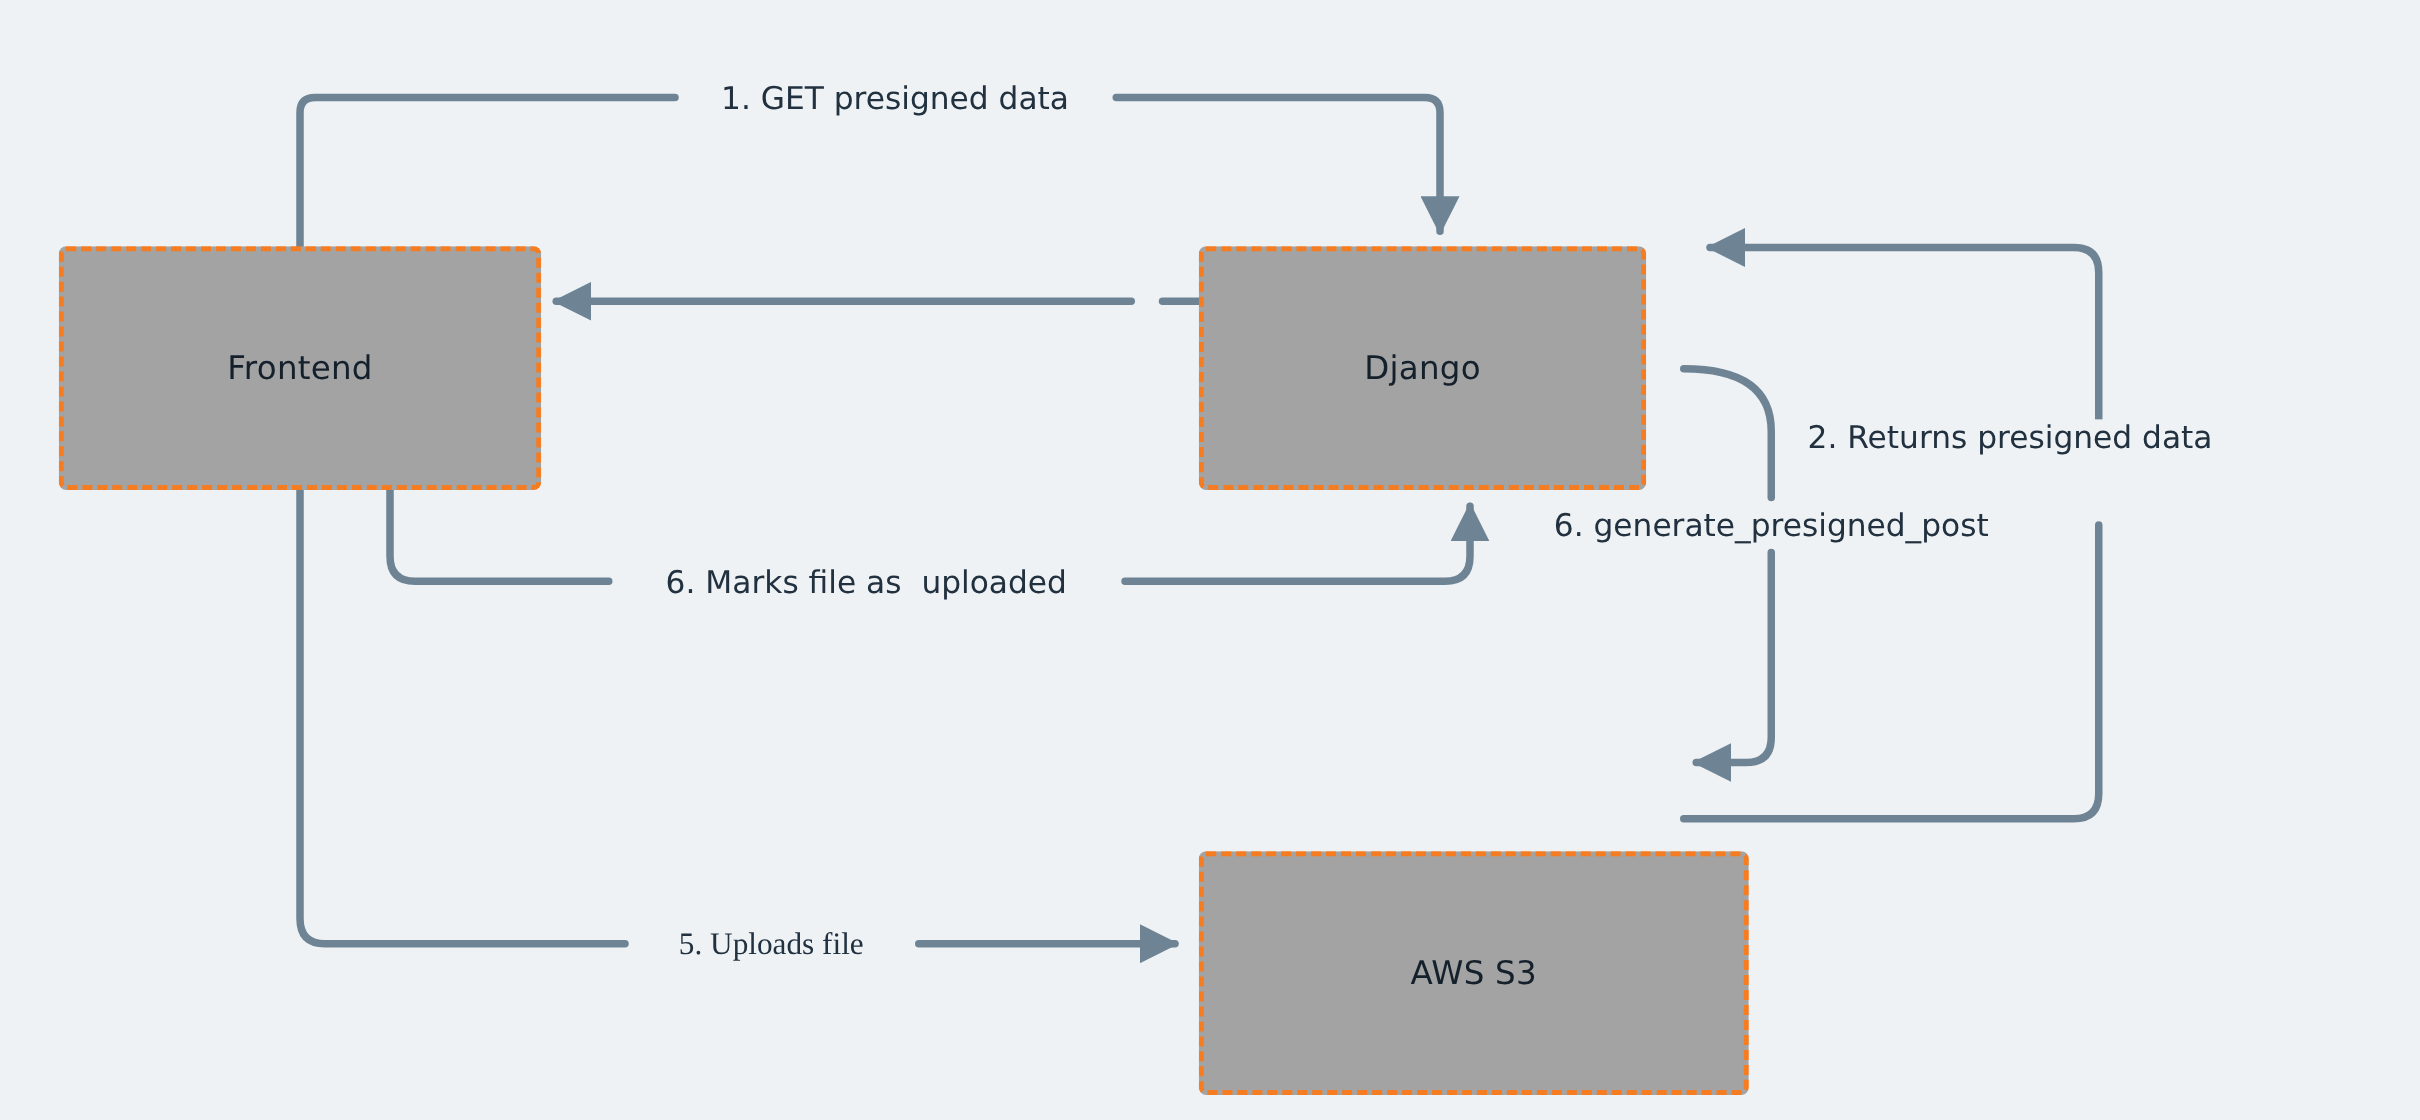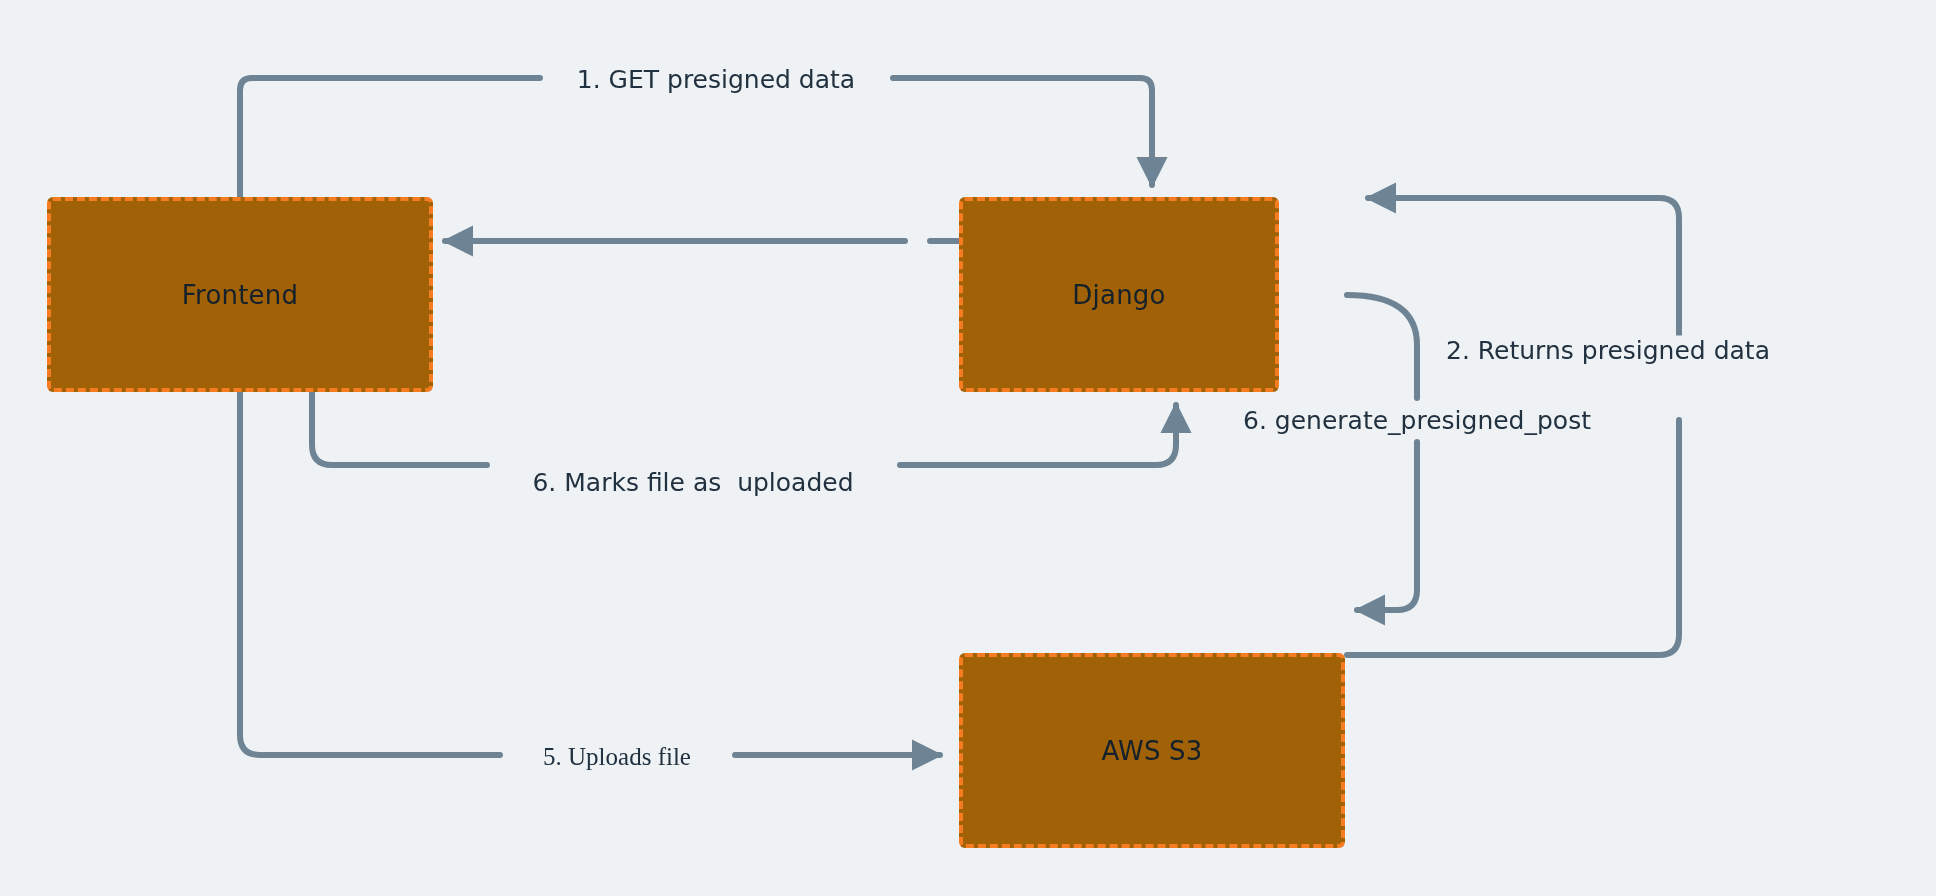--- a/index.html
+++ b/index.html
@@ -22,21 +22,21 @@
   svg.diagram-canvas {
     position: absolute;
     left: 0;
     top: 0;
     width: 1936px;
     height: 896px;
   }
   .node-box {
     position: absolute;
     box-sizing: border-box;
-    background: #a16207;
+    background: #a3a3a3;
     border: 4px dashed #f57c20;
     border-radius: 6px;
     display: flex;
     align-items: center;
     justify-content: center;
   }
   .node-label {
     font-family: "DejaVu Sans", sans-serif;
     font-size: 26px;
     color: #14202b;
@@ -88,32 +88,32 @@
 
       <path d="M 312 392 L 312 445 Q 312 465 332 465 L 487 465"></path>
       <path d="M 900 465 L 1156 465 Q 1176 465 1176 445 L 1176 405" marker-end="url(#arrowhead)"></path>
     </g>
   </svg>
 
   <div class="node-box" style="left:47px; top:197px; width:386px; height:195px;">
     <span class="node-label">Frontend</span>
   </div>
 
-  <div class="node-box" style="left:959px; top:197px; width:320px; height:195px;">
+  <div class="node-box" style="left:959px; top:197px; width:358px; height:195px;">
     <span class="node-label">Django</span>
   </div>
 
-  <div class="node-box" style="left:959px; top:653px; width:386px; height:195px;">
+  <div class="node-box" style="left:959px; top:681px; width:440px; height:195px;">
     <span class="node-label">AWS S3</span>
   </div>
 
   <div class="edge-label center" style="left:716px; top:79px;">1. GET presigned data</div>
 
 
   <div class="edge-label center" style="left:1608px; top:350px;">2. Returns presigned data</div>
 
   <div class="edge-label center" style="left:1417px; top:420px;">6. generate_presigned_post</div>
 
-  <div class="edge-label center" style="left:693px; top:466px;margin-top:16px;">6. Marks file as  uploaded</div>
+  <div class="edge-label center" style="left:693px; top:466px;">6. Marks file as  uploaded</div>
 
   <div class="edge-label center" style="left:617px; top:756px;font-family:Liberation Serif, serif;">5. Uploads file</div>
 
 </div>
 
 </body></html>

